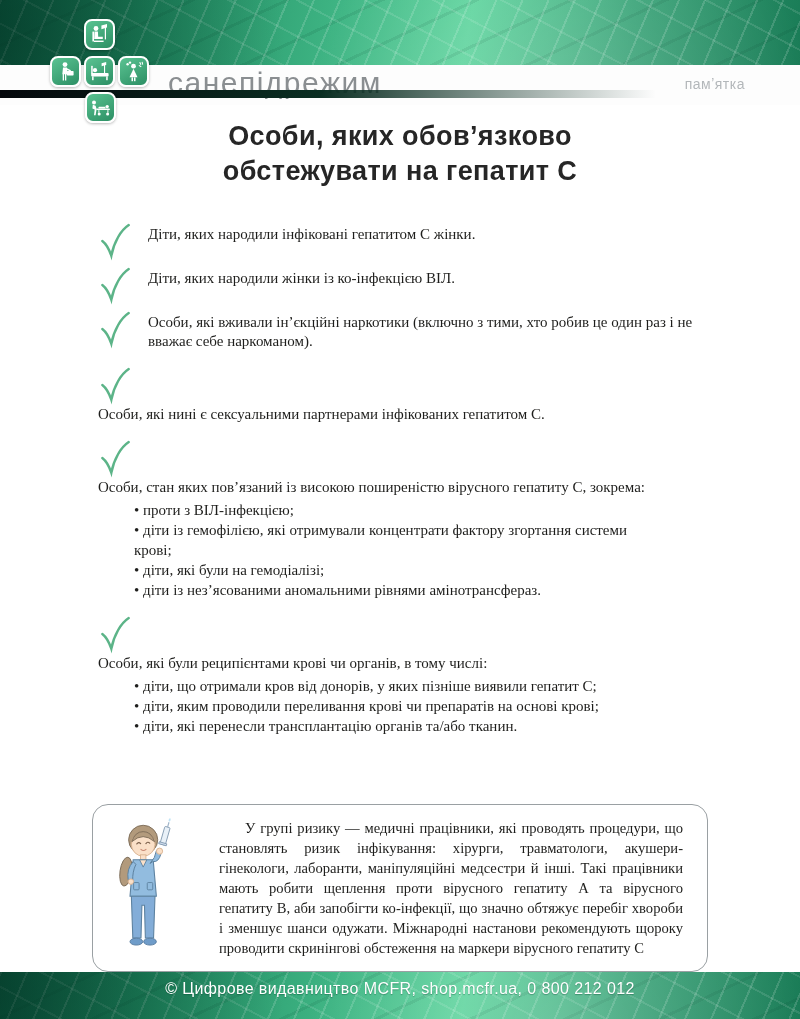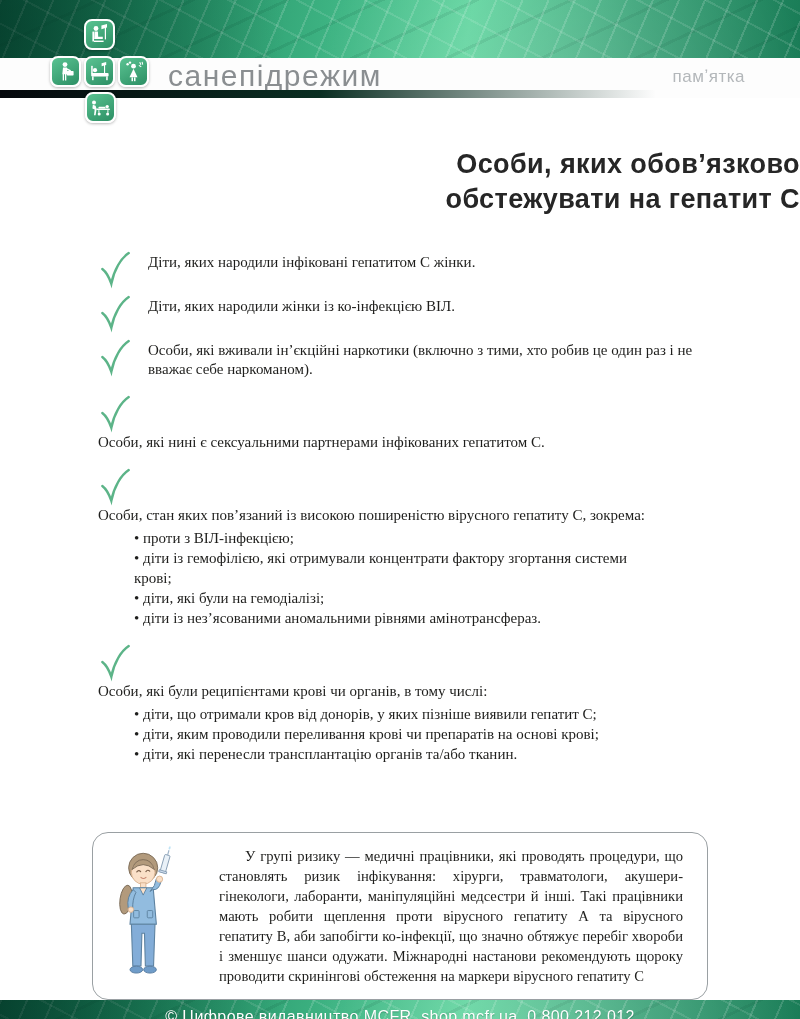--- a/index.html
+++ b/index.html
@@ -15,31 +15,31 @@
       radial-gradient(circle at -4% 35%, rgba(2,40,28,.62) 0%, rgba(2,40,28,0) 38%),
       radial-gradient(circle at 70% 130%, rgba(255,255,255,.20) 0%, rgba(255,255,255,0) 45%),
       repeating-linear-gradient(113deg, rgba(255,255,255,.15) 0 2px, rgba(255,255,255,0) 2px 24px),
       repeating-linear-gradient(28deg, rgba(255,255,255,.11) 0 2px, rgba(255,255,255,0) 2px 32px),
       repeating-linear-gradient(155deg, rgba(0,60,40,.10) 0 3px, rgba(0,60,40,0) 3px 40px),
       linear-gradient(100deg,#0d6347 0%,#1f8a61 18%,#3fb584 42%,#5fd49e 58%,#37a276 78%,#187a55 100%);
   }
   
   .header{position:relative;height:97px;flex:0 0 auto;}
   .header-strip{
-    position:absolute;left:0;top:58px;height:40px;width:100%;
+    position:absolute;left:0;top:65px;height:40px;width:100%;
     background:#fdfdfd;z-index:1;display:flex;align-items:center;
   }
   .brand{
     position:absolute;left:168px;top:0;height:36px;line-height:36px;
     font-family:"Liberation Sans", sans-serif;font-size:30px;font-weight:400;
     color:#8a8e91;letter-spacing:1.5px;
   }
   .tag{
     position:absolute;right:55px;top:0;height:36px;line-height:38px;
-    font-family:"Liberation Sans", sans-serif;font-size:17px;color:#b3b7ba;letter-spacing:.5px;
+    font-family:"Liberation Sans", sans-serif;font-size:14px;color:#b3b7ba;letter-spacing:.5px;
   }
   .header-darkline{
     position:absolute;left:0;top:90px;height:8px;width:100%;z-index:1;
     background:linear-gradient(to right,#05080c 0%,#0a2e22 40%,rgba(10,46,34,0) 82%);
   }
   
   .tile{
     position:absolute;width:31px;height:31px;box-sizing:border-box;z-index:3;
     border:2px solid #fff;border-radius:8px;
     background:linear-gradient(150deg,#5ac392 0%,#2c8f64 100%);
@@ -48,21 +48,21 @@
   }
   .tile svg{width:24px;height:24px;fill:#fff;}
   #tile-top{left:84px;top:19px;}
   #tile-left{left:50px;top:56px;}
   #tile-center{left:84px;top:56px;}
   #tile-right{left:118px;top:56px;}
   #tile-bottom{left:85px;top:92px;}
   
   .main{flex:1 1 auto;}
   .page-title{
-    margin-top:50px;text-align:right;white-space:pre-line;
+    margin-top:22px;text-align:center;white-space:pre-line;
     font-family:"Liberation Sans", sans-serif;font-weight:bold;
     font-size:27px;line-height:35px;letter-spacing:.4px;color:#262626;
   }
   .checklist{margin:36px 92px 0 98px;}
   .check-item{display:flex;align-items:flex-start;margin-bottom:8px;}
   .check-item.gap-lg{margin-top:18px;flex-direction:column;}
   .check-glyph{flex:0 0 36px;height:38px;margin-right:14px;margin-top:-2px;}
   .check-glyph svg{width:34px;height:38px;}
   .check-body{font-size:15px;line-height:19px;max-width:560px;}
   .sub-list{margin:3px 0 0 36px;padding:0;list-style:none;}

